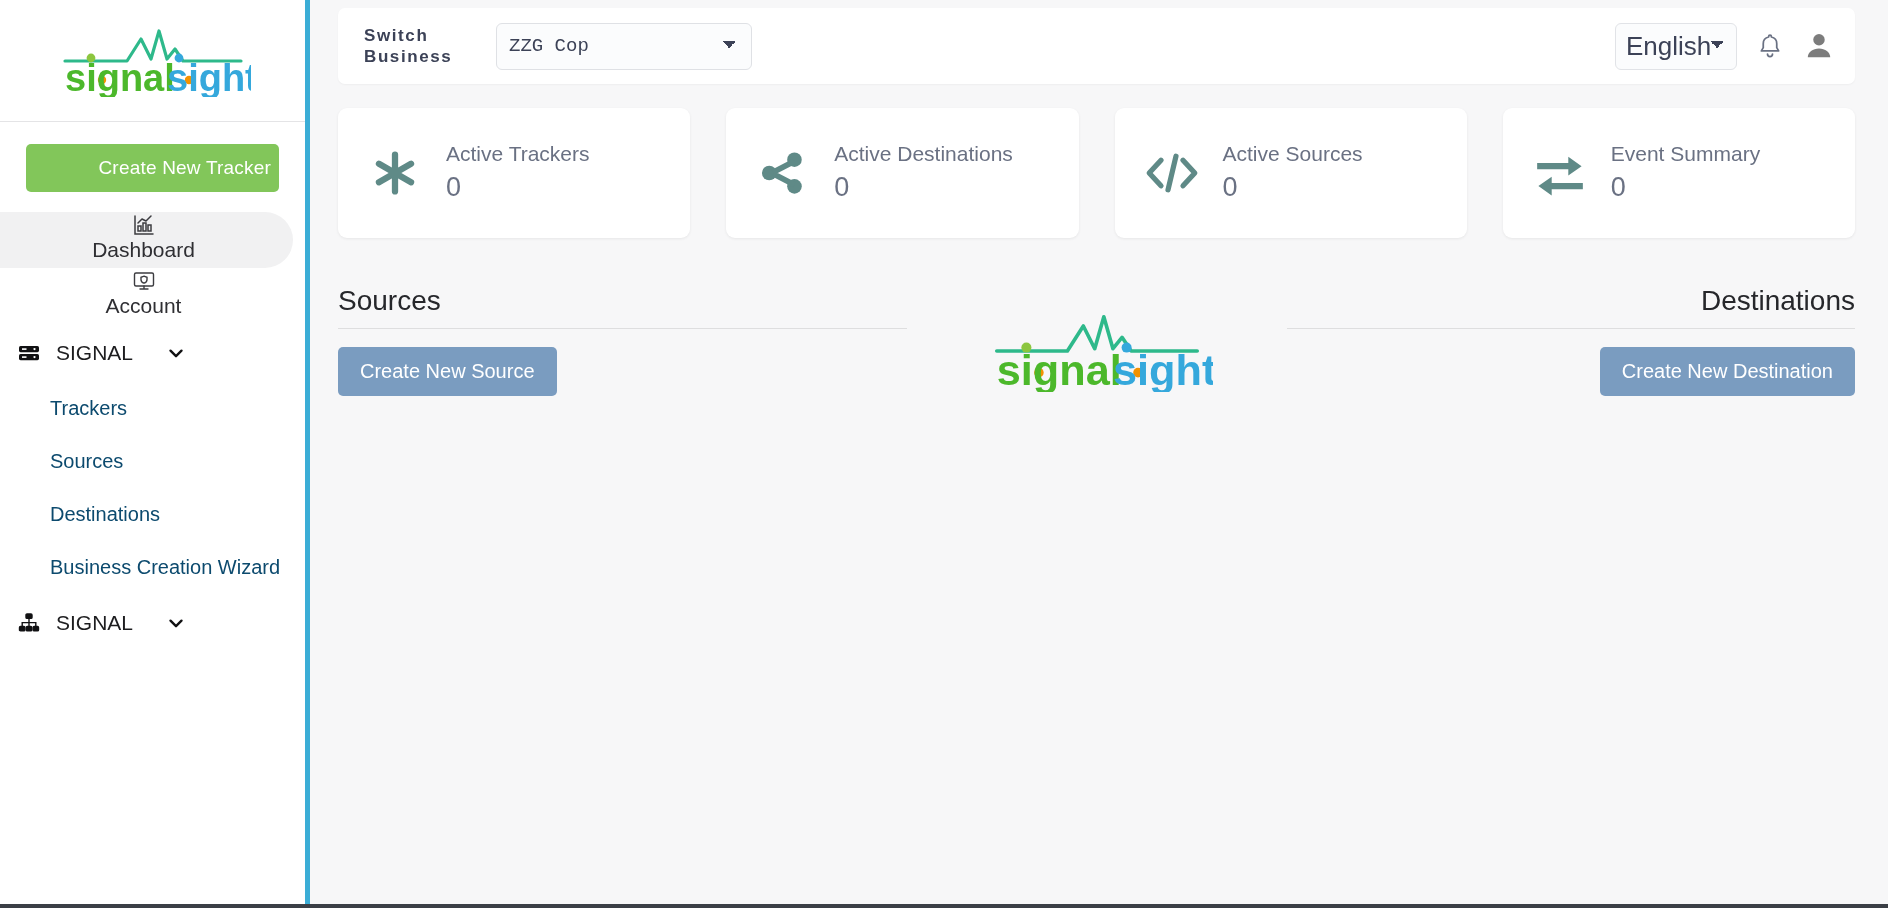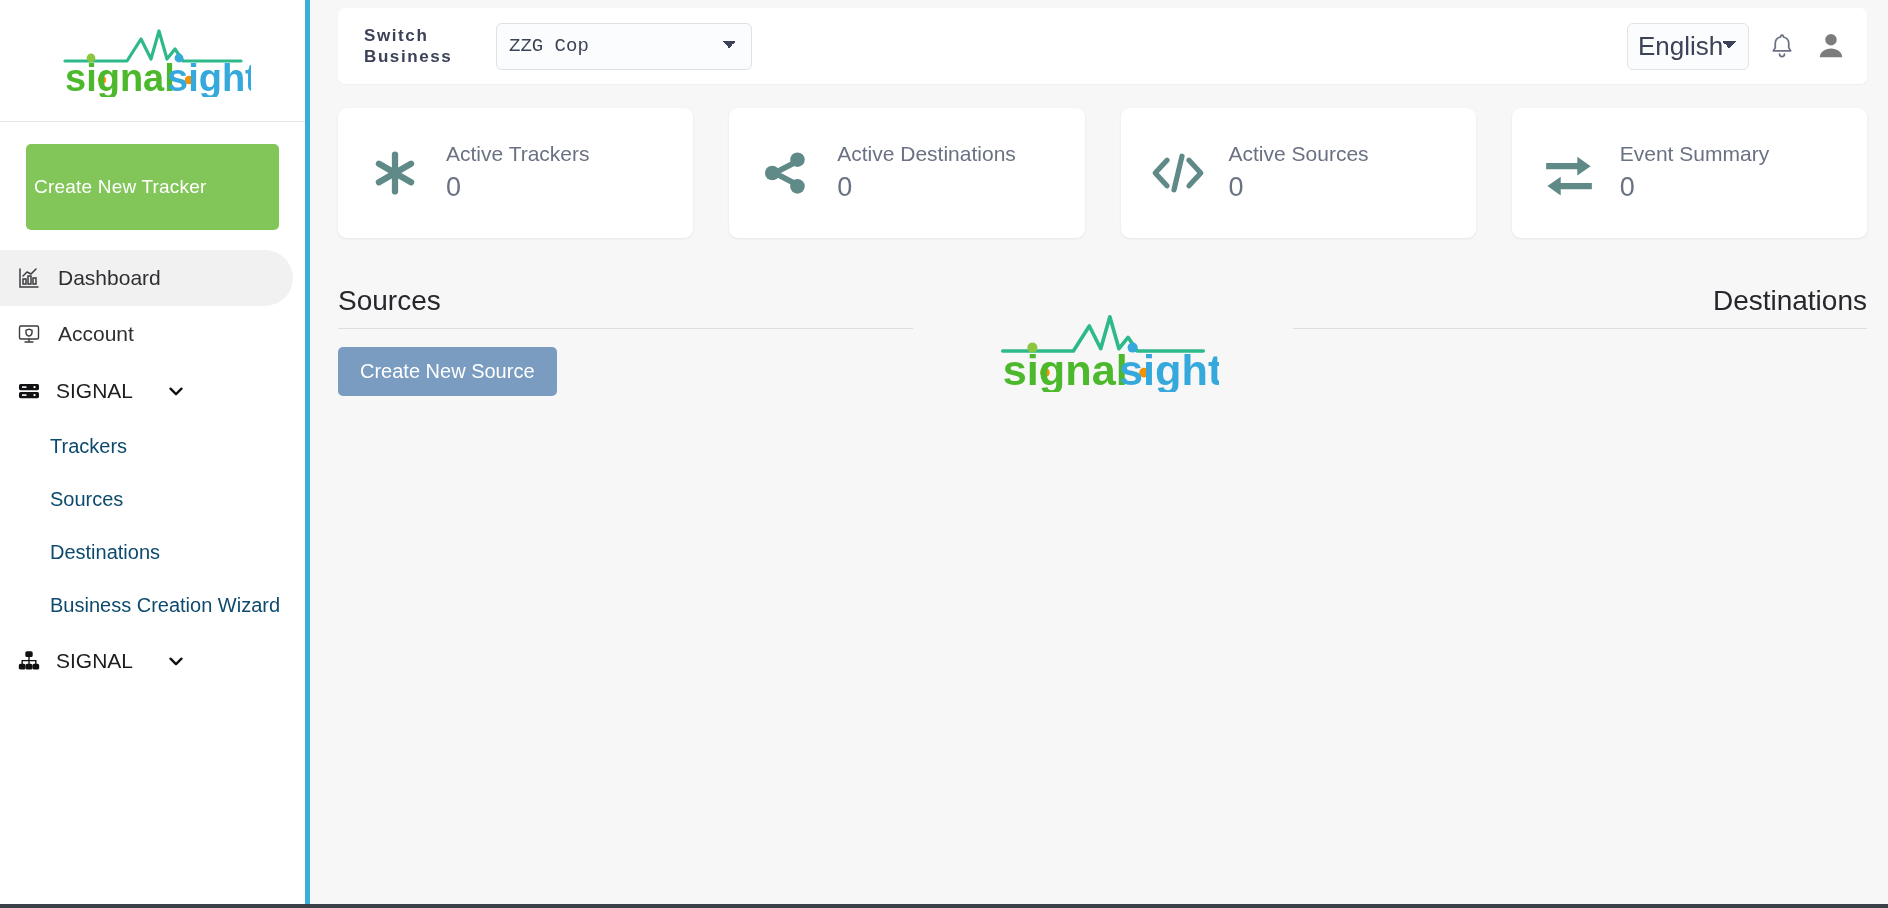--- a/index.html
+++ b/index.html
@@ -45,40 +45,41 @@
 
   .btn-create-tracker {
     display: block;
     width: 100%;
     background: #82c65a;
     color: #ffffff;
     border: none;
     border-radius: 5px;
     font-size: 19px;
     font-family: "Liberation Sans", sans-serif;
-    padding: 32px 8px;
-    cursor: pointer;
-    text-align: left;
+    padding: 13px 8px;
+    cursor: pointer;
+    text-align: right;
     letter-spacing: .2px;
   }
 
   .nav { padding-top: 4px; }
 
   .nav-item {
     display: flex;
     align-items: center;
-    gap: 16px;
+    gap: 0;
     height: 56px;
     padding: 0 22px 0 16px;
     font-size: 21px;
     color: #2f2f33;
     cursor: pointer;
     border-top-right-radius: 30px;
     border-bottom-right-radius: 30px;
     margin-right: 12px;
+    flex-direction: column;
   }
 
   .nav-item.active {
     background: #f1f1f2;
   }
 
   .nav-icon {
     width: 26px;
     height: 26px;
     flex: 0 0 26px;
@@ -110,21 +111,21 @@
     color: #0c4a6e;
     padding: 15px 0 15px 50px;
     cursor: pointer;
   }
 
   
   .main {
     flex: 1;
     height: 908px;
     background: #f7f7f8;
-    padding: 8px 21px 0 28px;
+    padding: 8px 33px 0 28px;
     display: flex;
     flex-direction: column;
     overflow: hidden;
   }
 
   .topbar {
     background: #ffffff;
     border-radius: 7px;
     height: 76px;
     display: flex;
@@ -489,18 +490,19 @@
         <circle cx="47" cy="55" r="4.2" fill="#F39200"></circle>
         <circle cx="134" cy="55" r="4.2" fill="#F39200"></circle>
         <circle cx="124" cy="33" r="4.4" fill="#35A8DC"></circle>
         <text x="10" y="66" font-family="Liberation Sans, sans-serif" font-size="38" font-weight="bold" fill="#4CB82B">signal</text>
         <text x="112" y="66" font-family="Liberation Sans, sans-serif" font-size="38" font-weight="bold" fill="#35A8DC">sight</text>
       </svg>
     </div>
 
     <div class="col col-right">
       <h2 class="sec-head">Destinations</h2>
+      <button class="btn-blue">Create New Destination</button>
     </div>
 
   </div>
 
   <div class="bottom-edge"></div>
 </main>
 
 </body></html>

